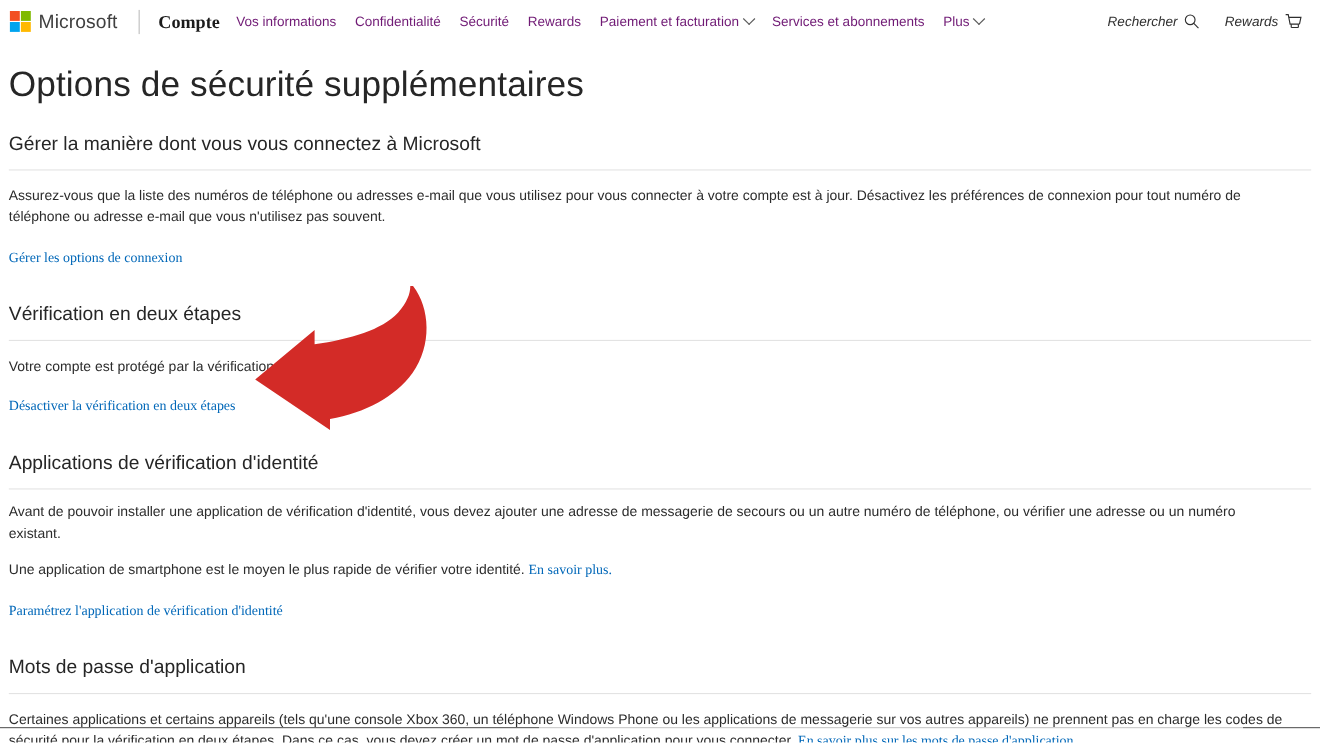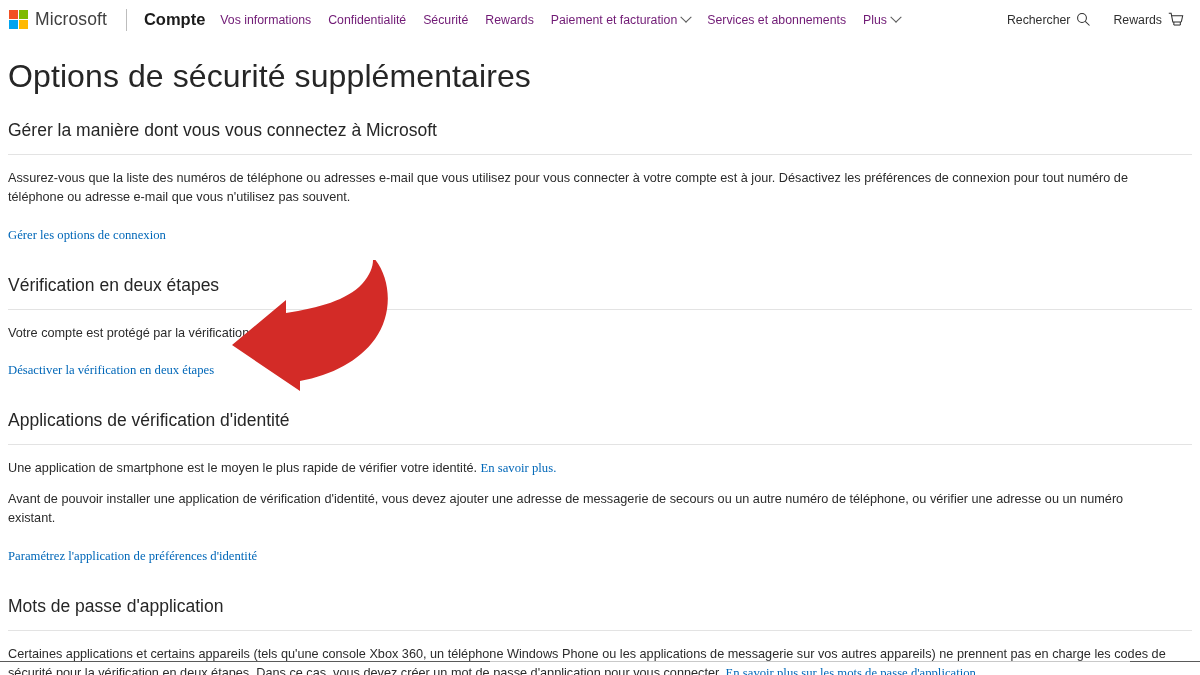--- a/index.html
+++ b/index.html
@@ -56,20 +56,21 @@
     background: #bdbdbd;
     margin: 0 17px 0 19px;
     flex: 0 0 auto;
   }
   .nav-brand {
     font-size: 16.5px;
     font-weight: 700;
     color: #1b1b1b;
     white-space: nowrap;
     margin-right: 15px;
+    font-family: Liberation Serif, serif;
   }
   .nav-links {
     display: flex;
     align-items: center;
     gap: 17px;
     flex: 0 0 auto;
   }
   .nav-link {
     font-size: 12.3px;
     color: #701a75;
@@ -85,20 +86,21 @@
     height: 7px;
     border-right: 1.1px solid #5a5a5a;
     border-bottom: 1.1px solid #5a5a5a;
     transform: rotate(45deg) translate(-2px, -2px);
   }
   .nav-right {
     margin-left: auto;
     display: flex;
     align-items: center;
     gap: 22px;
+    font-style: italic;
   }
   .nav-right-item {
     display: flex;
     align-items: center;
     gap: 6px;
     font-size: 12.3px;
     color: #2f2f2f;
     white-space: nowrap;
     cursor: pointer;
   }
@@ -268,24 +270,24 @@
     <div class="rule"></div>
     <p class="body-text">Votre compte est protégé par la vérification en deux étapes.</p>
     <div class="link-row">
       <a class="link" href="#">Désactiver la vérification en deux étapes</a>
     </div>
   </div>
 
   <div class="section gap-lg">
     <h2 class="section-title">Applications de vérification d'identité</h2>
     <div class="rule"></div>
+    <p class="body-text tight">Avant de pouvoir installer une application de vérification d'identité, vous devez ajouter une adresse de messagerie de secours ou un autre numéro de téléphone, ou vérifier une adresse ou un numéro existant.</p>
     <p class="body-text"><span>Une application de smartphone est le moyen le plus rapide de vérifier votre identité. </span><a class="link" href="#">En savoir plus.</a></p>
-    <p class="body-text tight">Avant de pouvoir installer une application de vérification d'identité, vous devez ajouter une adresse de messagerie de secours ou un autre numéro de téléphone, ou vérifier une adresse ou un numéro existant.</p>
     <div class="link-row">
-      <a class="link" href="#">Paramétrez l'application de préférences d'identité</a>
+      <a class="link" href="#">Paramétrez l'application de vérification d'identité</a>
     </div>
   </div>
 
   <div class="section gap-lg">
     <h2 class="section-title">Mots de passe d'application</h2>
     <div class="rule"></div>
     <p class="body-text"><span>Certaines applications et certains appareils (tels qu'une console Xbox 360, un téléphone Windows Phone ou les applications de messagerie sur vos autres appareils) ne prennent pas en charge les codes de sécurité pour la vérification en deux étapes. Dans ce cas, vous devez créer un mot de passe d'application pour vous connecter. </span><a class="link" href="#">En savoir plus sur les mots de passe d'application.</a></p>
 
   </div>
 

